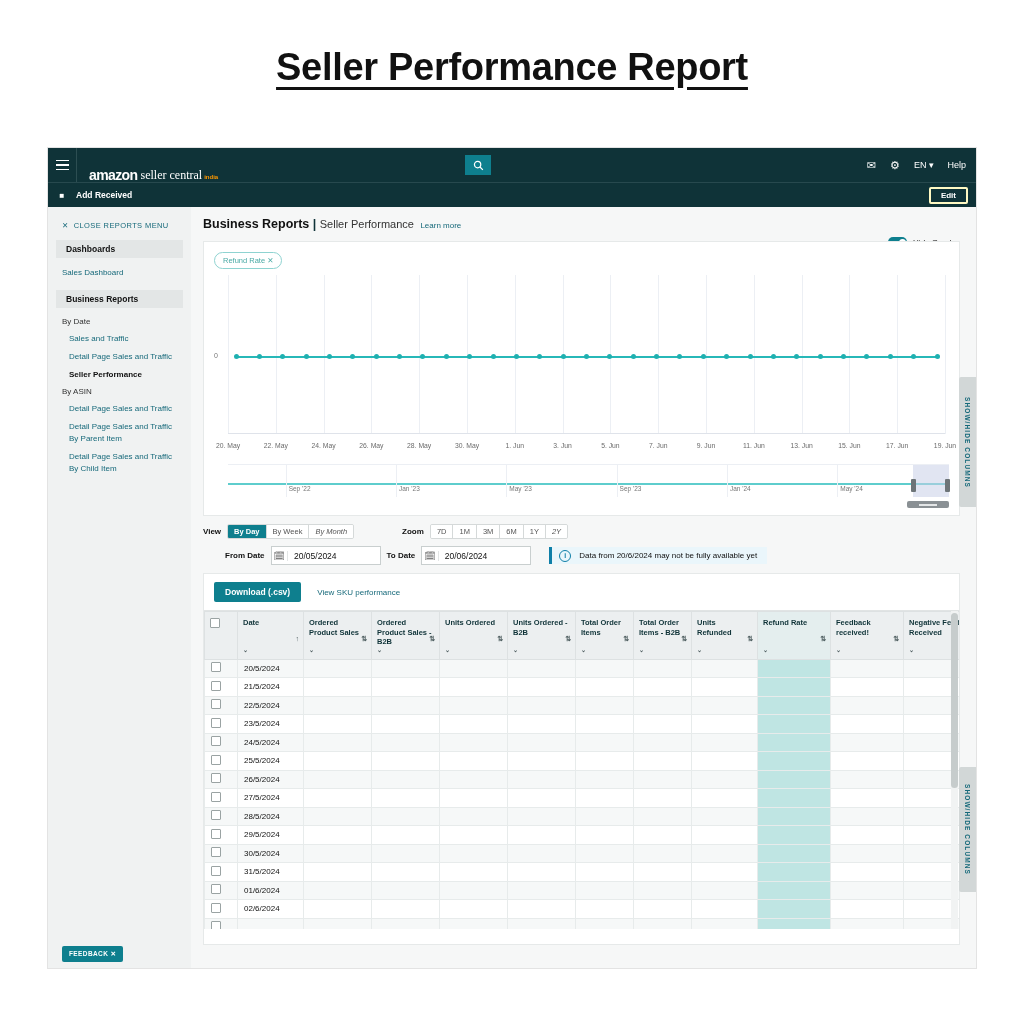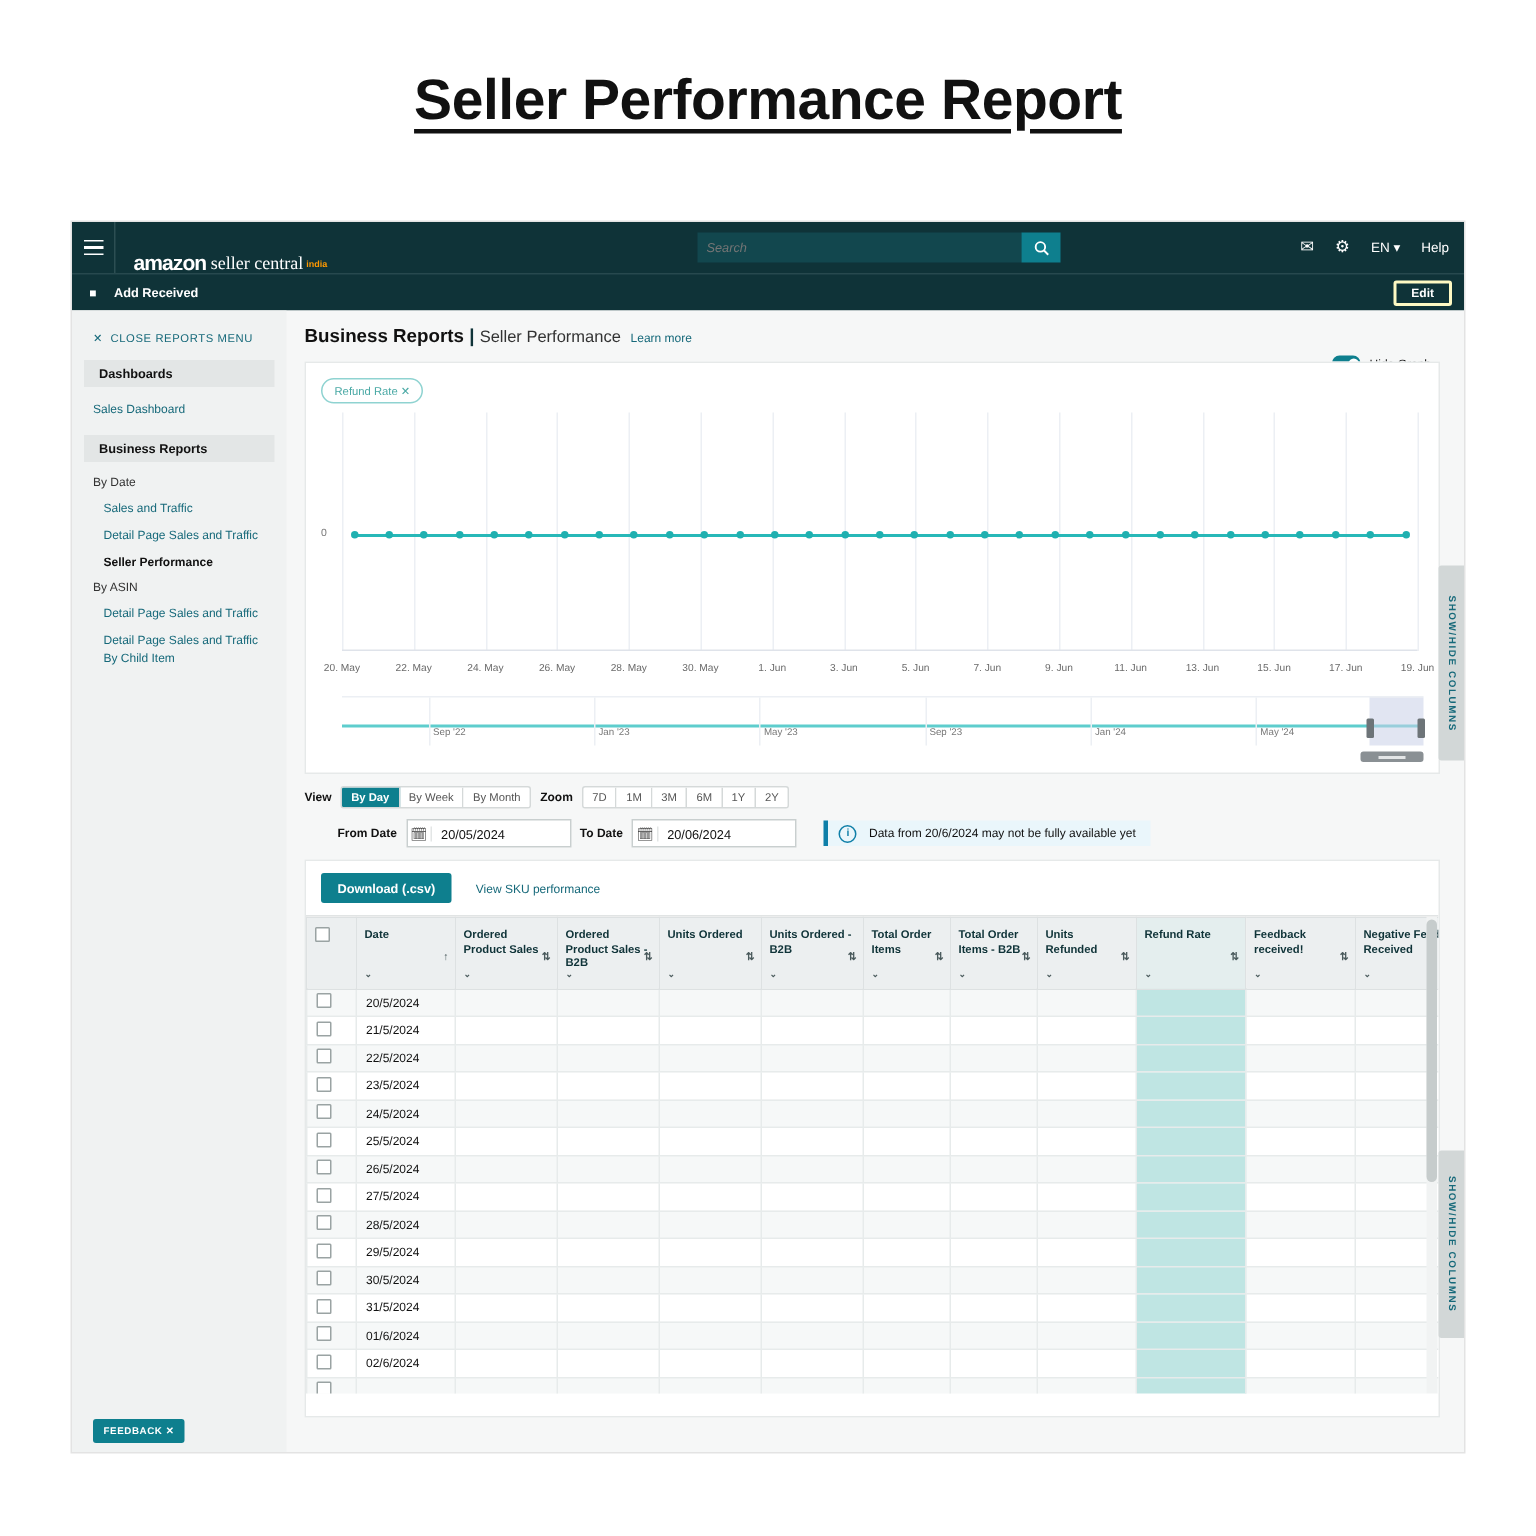--- a/index.html
+++ b/index.html
@@ -98,23 +98,23 @@
   .navsel{position:absolute;right:0;top:0;width:36px;bottom:10px;background:#c8cfe8;opacity:.55;}
   .navhandle{position:absolute;top:14px;width:5px;height:13px;background:#6d7478;border-radius:1px;}
   .navscroll{position:absolute;right:0;bottom:-1px;width:42px;height:7px;background:#8a9094;border-radius:2px;}
   .navscroll:after{content:"";position:absolute;left:12px;top:2.5px;width:18px;height:2px;background:#e4e6e7;}
   
   .controls{margin-top:8px;font-size:8px;color:#111;}
   .row1{display:flex;align-items:center;gap:6px;}
   .lblb{font-weight:bold;font-size:8px;}
   .segs{display:flex;border:1px solid #d5d9d9;border-radius:2px;overflow:hidden;}
   .seg{font-size:7.5px;padding:2px 6px;background:#fff;color:#555;border-right:1px solid #d5d9d9;cursor:pointer;}
-  .seg:last-child{border-right:none;}
+  .seg:last-child{border-right:none;font-style:italic;}
   .seg.on{background:#0e7f8e;color:#fff;font-weight:bold;}
-  .zoomwrap{display:flex;align-items:center;gap:6px;}
+  .zoomwrap{display:flex;align-items:center;gap:6px;margin-left:42px;}
   .row2{display:flex;align-items:center;gap:6px;margin-top:7px;}
   .dateinput{display:flex;align-items:center;border:1px solid #c9cfcf;background:#fff;height:17px;width:108px;}
   .dateinput .cal{width:20px;text-align:center;font-size:9px;color:#333;border-right:1px solid #e3e6e6;}
   .dateinput input{border:none;outline:none;font-size:8.5px;width:100%;padding-left:6px;
      font-family:"Liberation Sans",sans-serif;color:#111;background:transparent;}
   .infobar{display:flex;align-items:center;gap:8px;background:#eaf6fb;border-left:3px solid #0f7fa8;
      height:17px;padding:0 10px 0 7px;margin-left:12px;font-size:8px;color:#111;justify-content:center;}
   .iinfo{width:10px;height:10px;border:1px solid #0f7fa8;border-radius:50%;color:#0f7fa8;
      font-size:7px;display:flex;align-items:center;justify-content:center;font-weight:bold;}
   
@@ -157,21 +157,20 @@
       <span></span>
         <span></span>
         <span></span>
     </div>
     <div class="brand">
       <div class="brand-amz">amazon</div>
       <div class="brand-sc">seller central</div>
       <div class="brand-sub">india</div>
     </div>
     <div class="searchwrap">
-      <input class="searchbox" placeholder="Search" style="">
       <div class="searchbtn">
         <svg width="11" height="11" viewBox="0 0 16 16">
             <circle cx="6.7" cy="6.7" r="4.6" fill="none" stroke="#fff" stroke-width="1.8"></circle>
             <line x1="10.2" y1="10.2" x2="14.3" y2="14.3" stroke="#fff" stroke-width="1.8"></line>
           </svg>
       </div>
     </div>
     <div class="navright">
       <span class="ic">✉</span>
       <span class="ic">⚙</span>
@@ -195,20 +194,21 @@
       </div>
       <div class="sec">Dashboards</div>
       <div class="lnk top">Sales Dashboard</div>
       <div class="sec" style="margin-top:8px">Business Reports</div>
       <div class="sub">By Date</div>
       <div class="lnk">Sales and Traffic</div>
       <div class="lnk">Detail Page Sales and Traffic</div>
       <div class="lnk sel">Seller Performance</div>
       <div class="sub">By ASIN</div>
       <div class="lnk">Detail Page Sales and Traffic</div>
+      <div class="lnk">Detail Page Sales and Traffic By Parent Item</div>
       <div class="lnk">Detail Page Sales and Traffic By Child Item</div>
       <div class="feedback">FEEDBACK ✕</div>
     </div>
 
     <div class="main">
 
       <div class="crumb">
         <b>Business Reports</b>
         <span class="pipe">|</span>
         <span class="sub2">Seller Performance</span>

